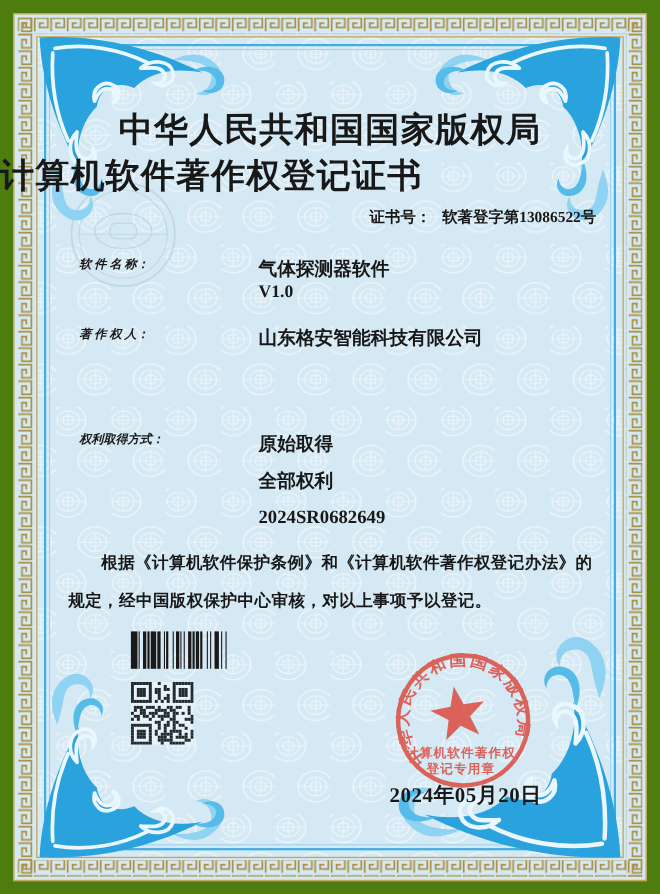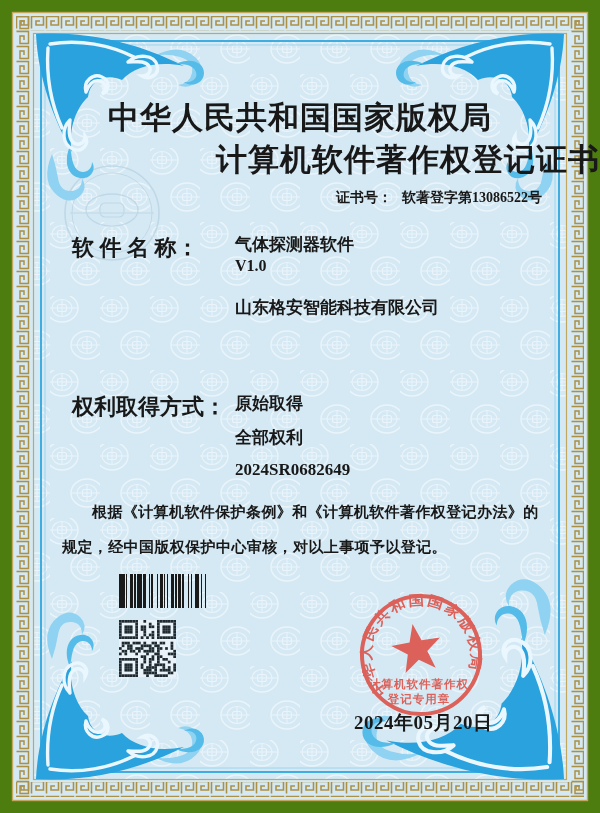--- a/index.html
+++ b/index.html
@@ -1,24 +1,24 @@
 <!DOCTYPE html>
 <html><head>
 <meta charset="utf-8">
 <style>
   html,body{margin:0;padding:0;}
   body{width:600px;height:813px;background:#eef5fa;font-family:"Liberation Serif","DejaVu Serif",serif;}
   .cert{position:relative;width:600px;height:813px;overflow:hidden;background:#4d7c0f;}
   .frame{position:absolute;left:0;top:0;width:600px;height:813px;}
   .txt{position:absolute;color:#181818;font-weight:bold;white-space:nowrap;}
   .title1{top:97px;left:0;width:100%;text-align:center;font-size:31px;letter-spacing:1px;}
-  .title2{top:139px;left:0;width:100%;text-align:right;font-size:31px;letter-spacing:1px;}
+  .title2{top:139px;left:0;width:100%;text-align:left;font-size:31px;letter-spacing:1px;}
   .certno{top:189px;right:58px;font-size:14px;}
   .certno .lbl{margin-right:10px;}
-  .rowlbl{left:72px;font-size:22px;}
+  .rowlbl{left:72px;font-size:11px;font-style:italic;}
   .rowval{left:187px;font-size:17px;margin-left:48px;}
   .statement{position:absolute;left:62px;top:495px;width:480px;color:#181818;
     font-weight:bold;font-size:15px;line-height:35px;letter-spacing:0.4px;
     text-indent:2em;white-space:normal;}
   .barcode{position:absolute;left:119px;top:574px;width:89px;height:34px;font-size:0;}
   .barcode span{display:inline-block;height:34px;vertical-align:top;}
   .qr{position:absolute;left:119px;top:620px;width:57px;height:57px;}
   .sealwrap{position:absolute;left:351px;top:585px;width:140px;height:140px;}
   .date{top:710px;left:354px;font-size:19px;letter-spacing:0.5px;z-index:5;}
 </style>
@@ -94,20 +94,21 @@
   <div class="txt title2">计算机软件著作权登记证书</div>
 
   <div class="txt certno">
     <span class="lbl">证书号：</span><span>软著登字第13086522号</span>
   </div>
 
   <div class="txt rowlbl" style="top:233px">软 件 名 称：</div>
   <div class="txt rowval" style="top:233px">气体探测器软件</div>
   <div class="txt rowval" style="top:257px;font-size:16px">V1.0</div>
 
+  <div class="txt rowlbl" style="top:296px">著 作 权 人：</div>
   <div class="txt rowval" style="top:296px">山东格安智能科技有限公司</div>
 
   <div class="txt rowlbl" style="top:392px">权利取得方式：</div>
   <div class="txt rowval" style="top:392px">原始取得</div>
 
   <div class="txt rowval" style="top:426px">全部权利</div>
 
   <div class="txt rowval" style="top:460px">2024SR0682649</div>
 
   <div class="statement">根据《计算机软件保护条例》和《计算机软件著作权登记办法》的规定，经中国版权保护中心审核，对以上事项予以登记。</div>

